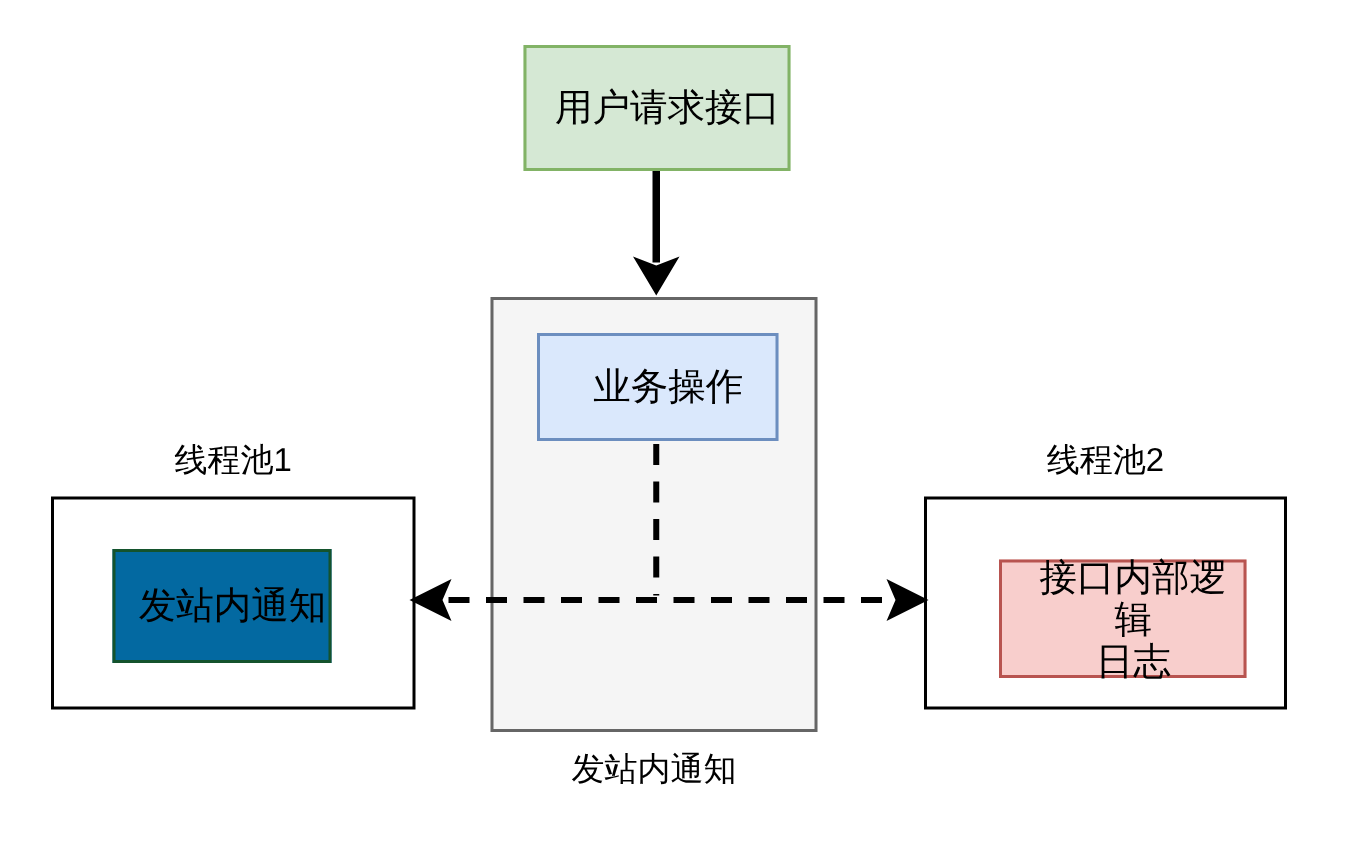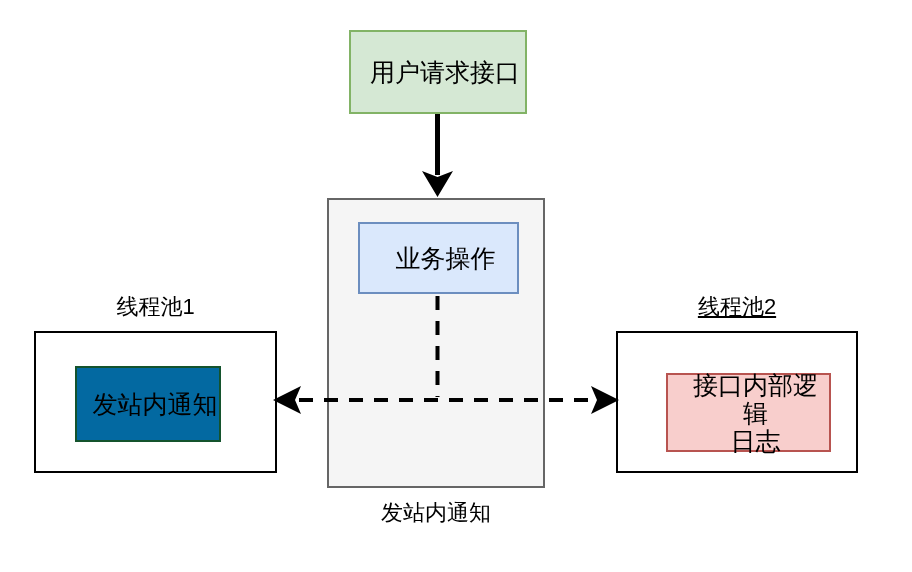--- a/index.html
+++ b/index.html
@@ -50,21 +50,21 @@
   .node-red    { left: 666px; top: 373px; width: 165px; height: 79px;
                  background: #f8cecc; border: 2px solid #b85450; }
   
   .free-label {
     position: absolute;
     font-size: 22px;
     text-align: center;
     line-height: 1.2;
   }
   .label-tp1   { left: 34px;  top: 294px; width: 243px; }
-  .label-tp2   { left: 616px; top: 294px; width: 242px; text-decoration: underline; }
+  .label-tp2   { left: 616px; top: 294px; width: 242px; }
   .label-logic { left: 327px; top: 500px; width: 218px; }
   
   #edges {
     position: absolute;
     left: 0; top: 0;
     width: 912px; height: 572px;
     pointer-events: none;
   }
 </style>
 </head>

